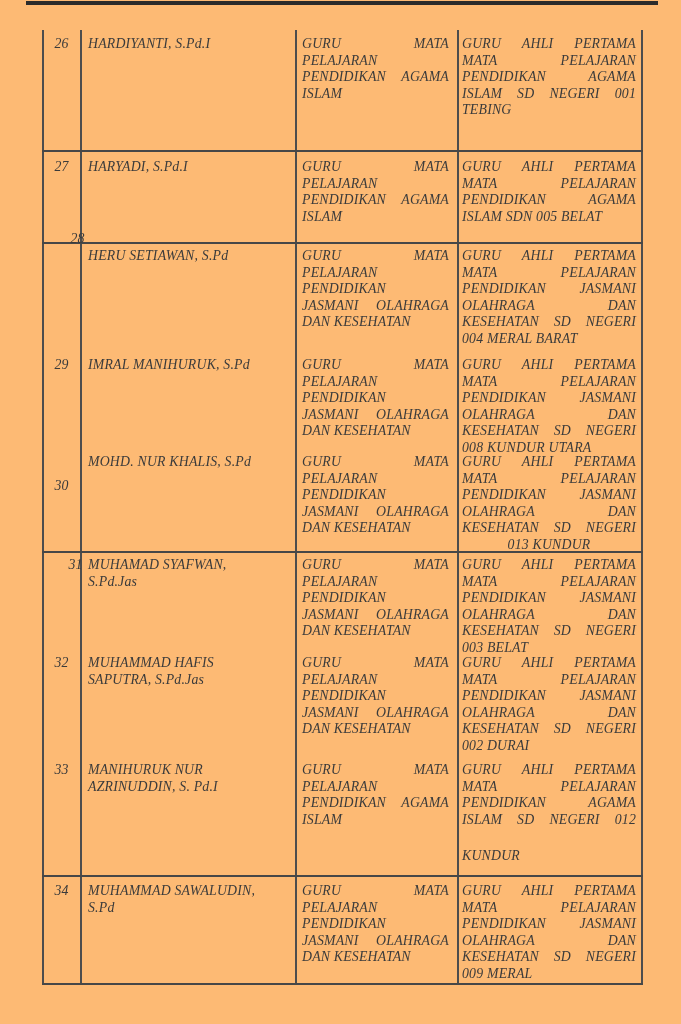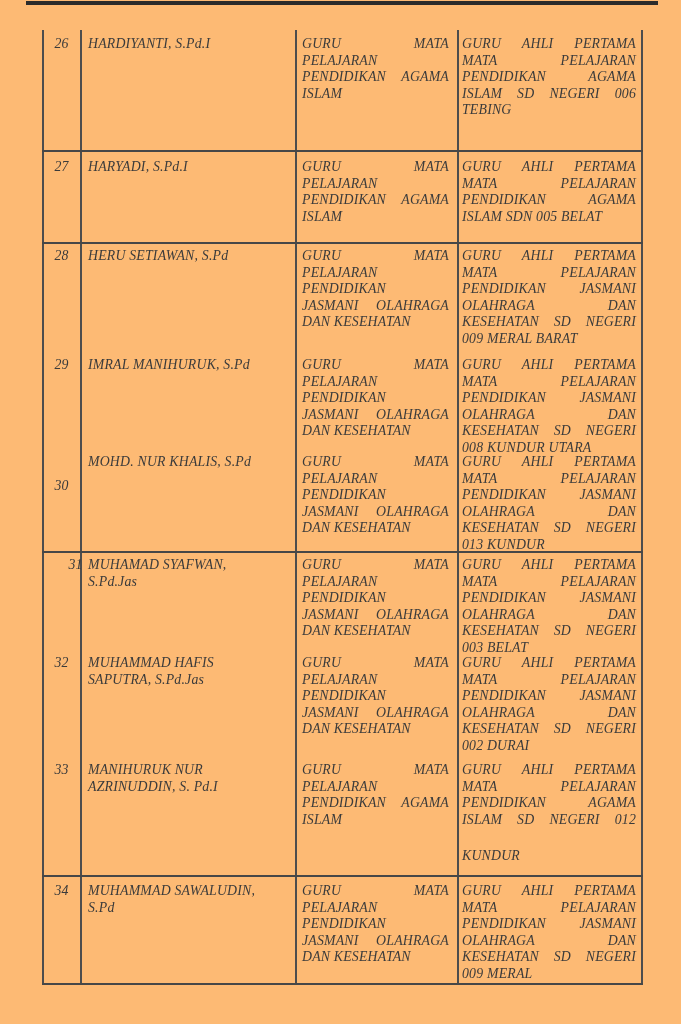--- a/index.html
+++ b/index.html
@@ -54,45 +54,45 @@
       <div class="hline" style="top: 983px;"></div>
       <div class="cell-line num" style="left: 42px; top: 36px; width: 39px;">26</div>
       <div class="cell-line ll" style="left: 88px; top: 36px; width: 200px;">HARDIYANTI, S.Pd.I</div>
       <div class="cell-line jl" style="left: 302px; top: 36px; width: 147px;">GURU MATA</div>
       <div class="cell-line jl" style="left: 302px; top: 52.5px; width: 147px;">PELAJARAN</div>
       <div class="cell-line jl" style="left: 302px; top: 69px; width: 147px;">PENDIDIKAN AGAMA</div>
       <div class="cell-line ll" style="left: 302px; top: 85.5px; width: 147px;">ISLAM</div>
       <div class="cell-line jl" style="left: 462px; top: 36px; width: 174px;">GURU AHLI PERTAMA</div>
       <div class="cell-line jl" style="left: 462px; top: 52.5px; width: 174px;">MATA PELAJARAN</div>
       <div class="cell-line jl" style="left: 462px; top: 69px; width: 174px;">PENDIDIKAN AGAMA</div>
-      <div class="cell-line jl" style="left: 462px; top: 85.5px; width: 174px;">ISLAM SD NEGERI 006</div>
+      <div class="cell-line jl" style="left: 462px; top: 85.5px; width: 174px;">ISLAM SD NEGERI 001</div>
       <div class="cell-line ll" style="left: 462px; top: 102px; width: 174px;">TEBING</div>
       <div class="cell-line num" style="left: 42px; top: 159px; width: 39px;">27</div>
       <div class="cell-line ll" style="left: 88px; top: 159px; width: 200px;">HARYADI, S.Pd.I</div>
       <div class="cell-line jl" style="left: 302px; top: 159px; width: 147px;">GURU MATA</div>
       <div class="cell-line jl" style="left: 302px; top: 175.5px; width: 147px;">PELAJARAN</div>
       <div class="cell-line jl" style="left: 302px; top: 192px; width: 147px;">PENDIDIKAN AGAMA</div>
       <div class="cell-line ll" style="left: 302px; top: 208.5px; width: 147px;">ISLAM</div>
       <div class="cell-line jl" style="left: 462px; top: 159px; width: 174px;">GURU AHLI PERTAMA</div>
       <div class="cell-line jl" style="left: 462px; top: 175.5px; width: 174px;">MATA PELAJARAN</div>
       <div class="cell-line jl" style="left: 462px; top: 192px; width: 174px;">PENDIDIKAN AGAMA</div>
       <div class="cell-line ll" style="left: 462px; top: 208.5px; width: 174px;">ISLAM SDN 005 BELAT</div>
-      <div class="cell-line num" style="left: 42px; top: 248px; width: 39px;">28</div>
+      <div class="cell-line num" style="left: 42px; top: 231px; width: 39px; padding-left: 16px;">28</div>
       <div class="cell-line ll" style="left: 88px; top: 248px; width: 200px;">HERU SETIAWAN, S.Pd</div>
       <div class="cell-line jl" style="left: 302px; top: 248px; width: 147px;">GURU MATA</div>
       <div class="cell-line jl" style="left: 302px; top: 264.5px; width: 147px;">PELAJARAN</div>
       <div class="cell-line jl" style="left: 302px; top: 281px; width: 147px;">PENDIDIKAN</div>
       <div class="cell-line jl" style="left: 302px; top: 297.5px; width: 147px;">JASMANI OLAHRAGA</div>
       <div class="cell-line ll" style="left: 302px; top: 314px; width: 147px;">DAN KESEHATAN</div>
       <div class="cell-line jl" style="left: 462px; top: 248px; width: 174px;">GURU AHLI PERTAMA</div>
       <div class="cell-line jl" style="left: 462px; top: 264.5px; width: 174px;">MATA PELAJARAN</div>
       <div class="cell-line jl" style="left: 462px; top: 281px; width: 174px;">PENDIDIKAN JASMANI</div>
       <div class="cell-line jl" style="left: 462px; top: 297.5px; width: 174px;">OLAHRAGA DAN</div>
       <div class="cell-line jl" style="left: 462px; top: 314px; width: 174px;">KESEHATAN SD NEGERI</div>
-      <div class="cell-line ll" style="left: 462px; top: 330.5px; width: 174px;">009 MERAL BARAT</div>
+      <div class="cell-line ll" style="left: 462px; top: 330.5px; width: 174px;">004 MERAL BARAT</div>
       <div class="cell-line num" style="left: 42px; top: 357px; width: 39px;">29</div>
       <div class="cell-line ll" style="left: 88px; top: 357px; width: 200px;">IMRAL MANIHURUK, S.Pd</div>
       <div class="cell-line jl" style="left: 302px; top: 357px; width: 147px;">GURU MATA</div>
       <div class="cell-line jl" style="left: 302px; top: 373.5px; width: 147px;">PELAJARAN</div>
       <div class="cell-line jl" style="left: 302px; top: 390px; width: 147px;">PENDIDIKAN</div>
       <div class="cell-line jl" style="left: 302px; top: 406.5px; width: 147px;">JASMANI OLAHRAGA</div>
       <div class="cell-line ll" style="left: 302px; top: 423px; width: 147px;">DAN KESEHATAN</div>
       <div class="cell-line jl" style="left: 462px; top: 357px; width: 174px;">GURU AHLI PERTAMA</div>
       <div class="cell-line jl" style="left: 462px; top: 373.5px; width: 174px;">MATA PELAJARAN</div>
       <div class="cell-line jl" style="left: 462px; top: 390px; width: 174px;">PENDIDIKAN JASMANI</div>
@@ -104,21 +104,21 @@
       <div class="cell-line jl" style="left: 302px; top: 454px; width: 147px;">GURU MATA</div>
       <div class="cell-line jl" style="left: 302px; top: 470.5px; width: 147px;">PELAJARAN</div>
       <div class="cell-line jl" style="left: 302px; top: 487px; width: 147px;">PENDIDIKAN</div>
       <div class="cell-line jl" style="left: 302px; top: 503.5px; width: 147px;">JASMANI OLAHRAGA</div>
       <div class="cell-line ll" style="left: 302px; top: 520px; width: 147px;">DAN KESEHATAN</div>
       <div class="cell-line jl" style="left: 462px; top: 454px; width: 174px;">GURU AHLI PERTAMA</div>
       <div class="cell-line jl" style="left: 462px; top: 470.5px; width: 174px;">MATA PELAJARAN</div>
       <div class="cell-line jl" style="left: 462px; top: 487px; width: 174px;">PENDIDIKAN JASMANI</div>
       <div class="cell-line jl" style="left: 462px; top: 503.5px; width: 174px;">OLAHRAGA DAN</div>
       <div class="cell-line jl" style="left: 462px; top: 520px; width: 174px;">KESEHATAN SD NEGERI</div>
-      <div class="cell-line ll" style="left: 462px; top: 536.5px; width: 174px;">013 KUNDUR</div>
+      <div class="cell-line ll" style="left: 462px; top: 536.5px; width: 174px; text-align: center;">013 KUNDUR</div>
       <div class="cell-line num" style="left: 42px; top: 557px; width: 39px; padding-left: 14px;">31</div>
       <div class="cell-line ll" style="left: 88px; top: 557px; width: 200px;">MUHAMAD SYAFWAN,</div>
       <div class="cell-line ll" style="left: 88px; top: 573.5px; width: 200px;">S.Pd.Jas</div>
       <div class="cell-line jl" style="left: 302px; top: 557px; width: 147px;">GURU MATA</div>
       <div class="cell-line jl" style="left: 302px; top: 573.5px; width: 147px;">PELAJARAN</div>
       <div class="cell-line jl" style="left: 302px; top: 590px; width: 147px;">PENDIDIKAN</div>
       <div class="cell-line jl" style="left: 302px; top: 606.5px; width: 147px;">JASMANI OLAHRAGA</div>
       <div class="cell-line ll" style="left: 302px; top: 623px; width: 147px;">DAN KESEHATAN</div>
       <div class="cell-line jl" style="left: 462px; top: 557px; width: 174px;">GURU AHLI PERTAMA</div>
       <div class="cell-line jl" style="left: 462px; top: 573.5px; width: 174px;">MATA PELAJARAN</div>

